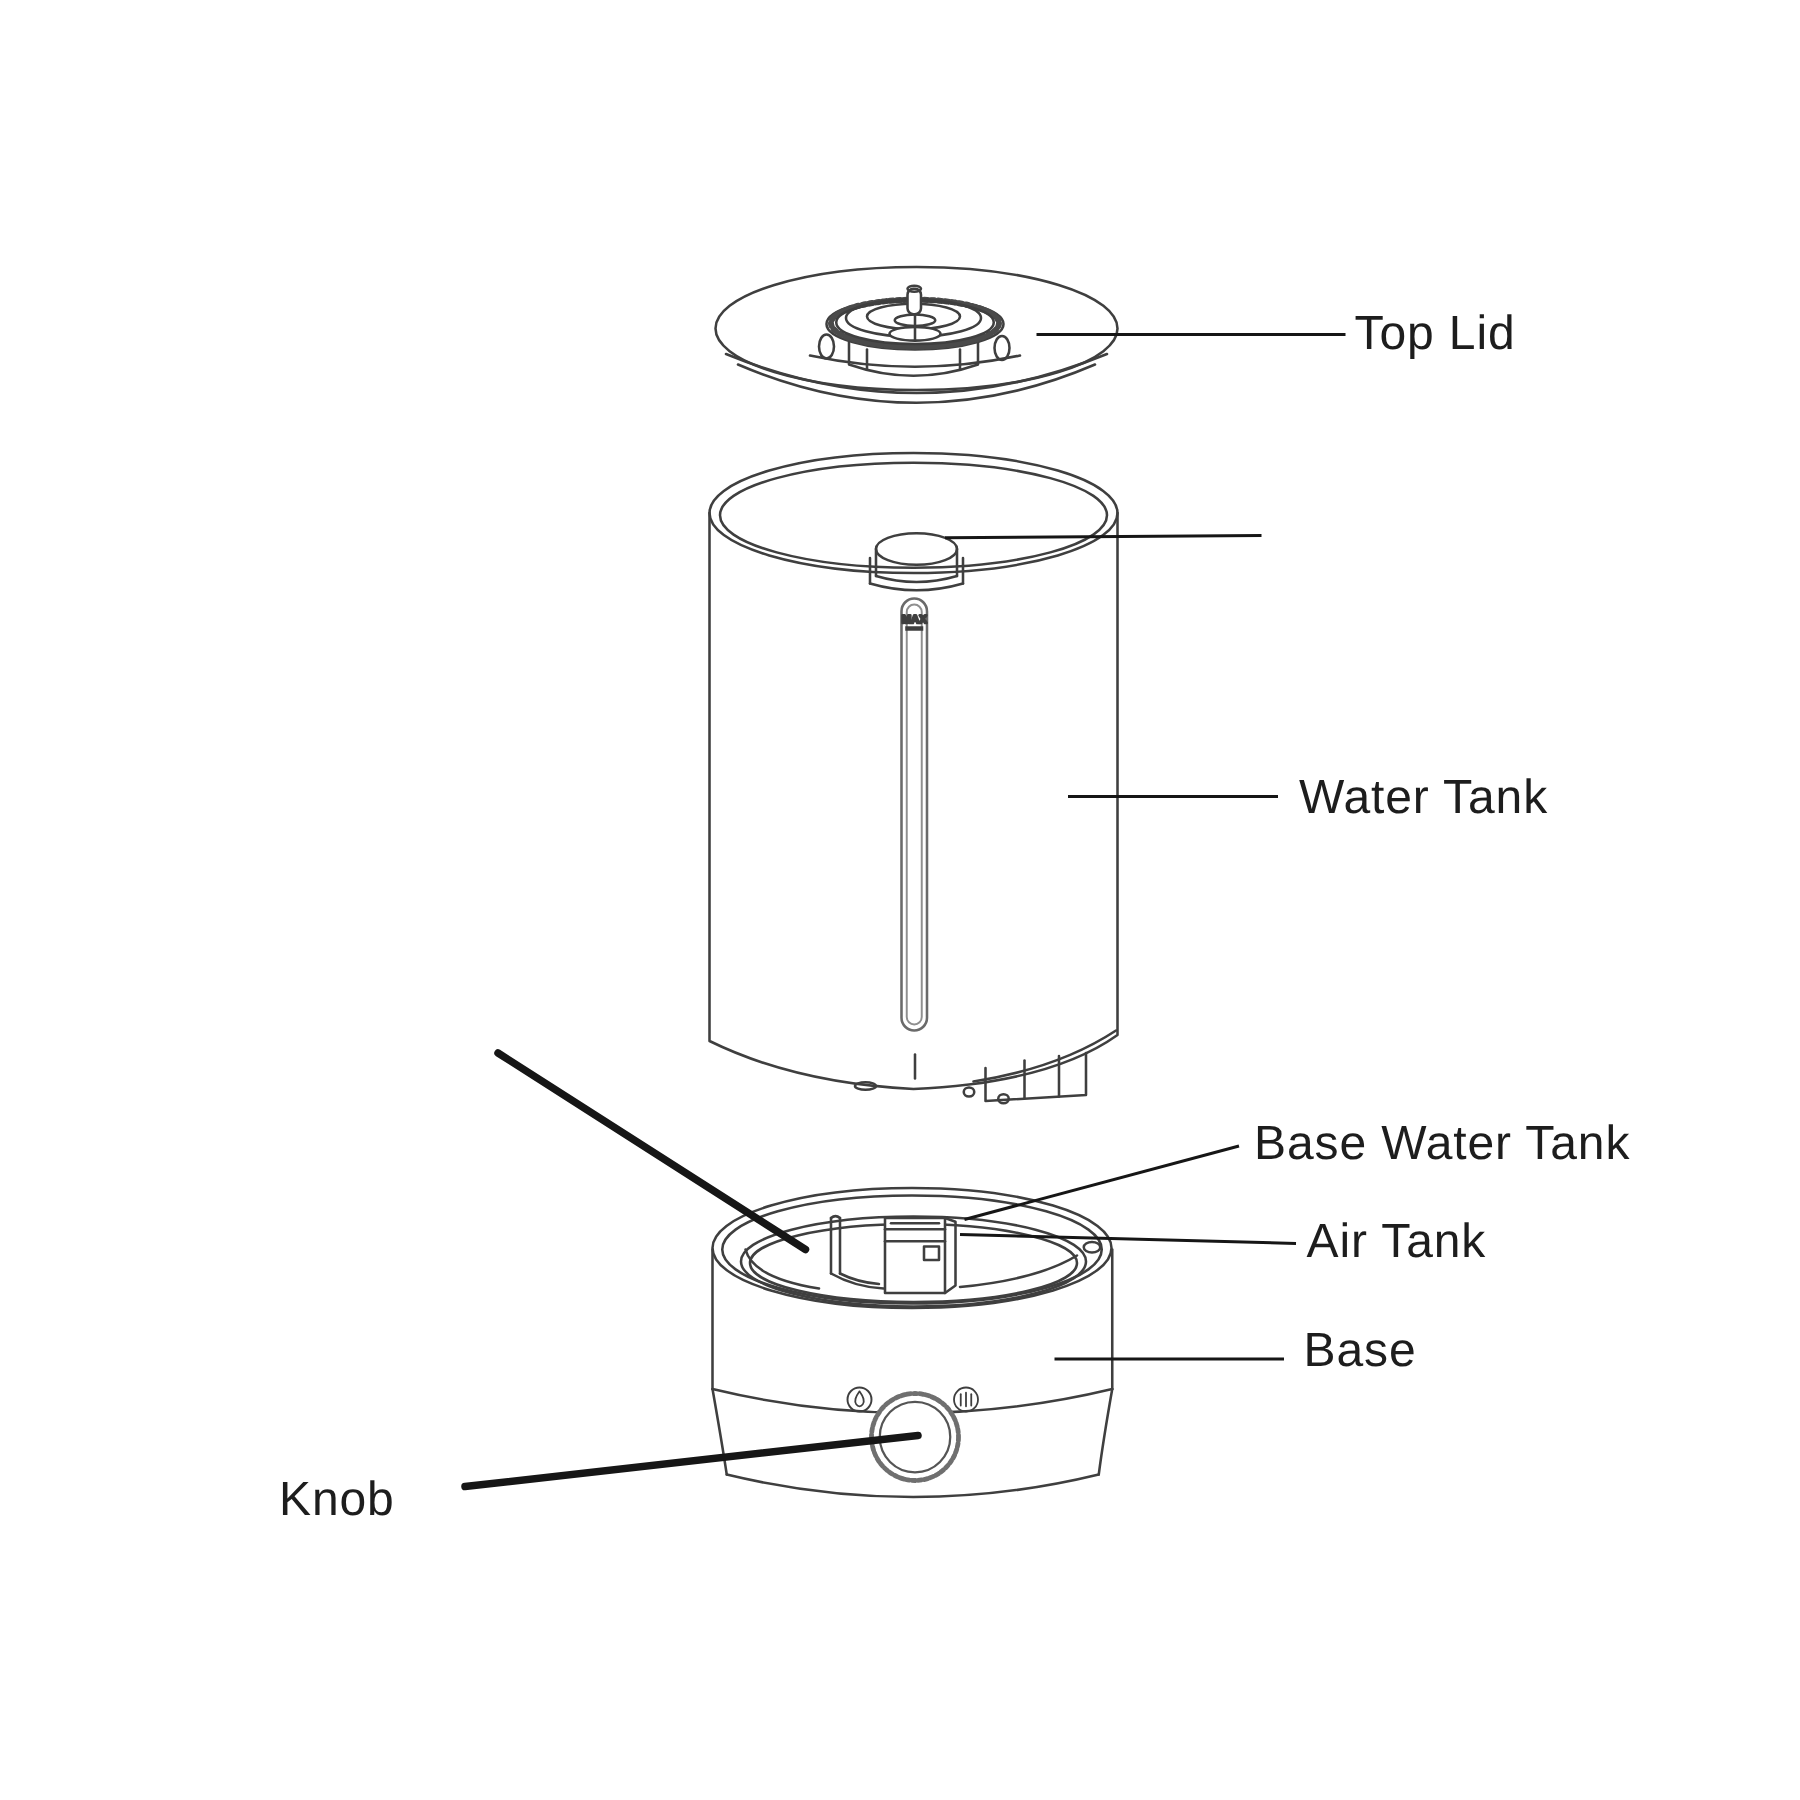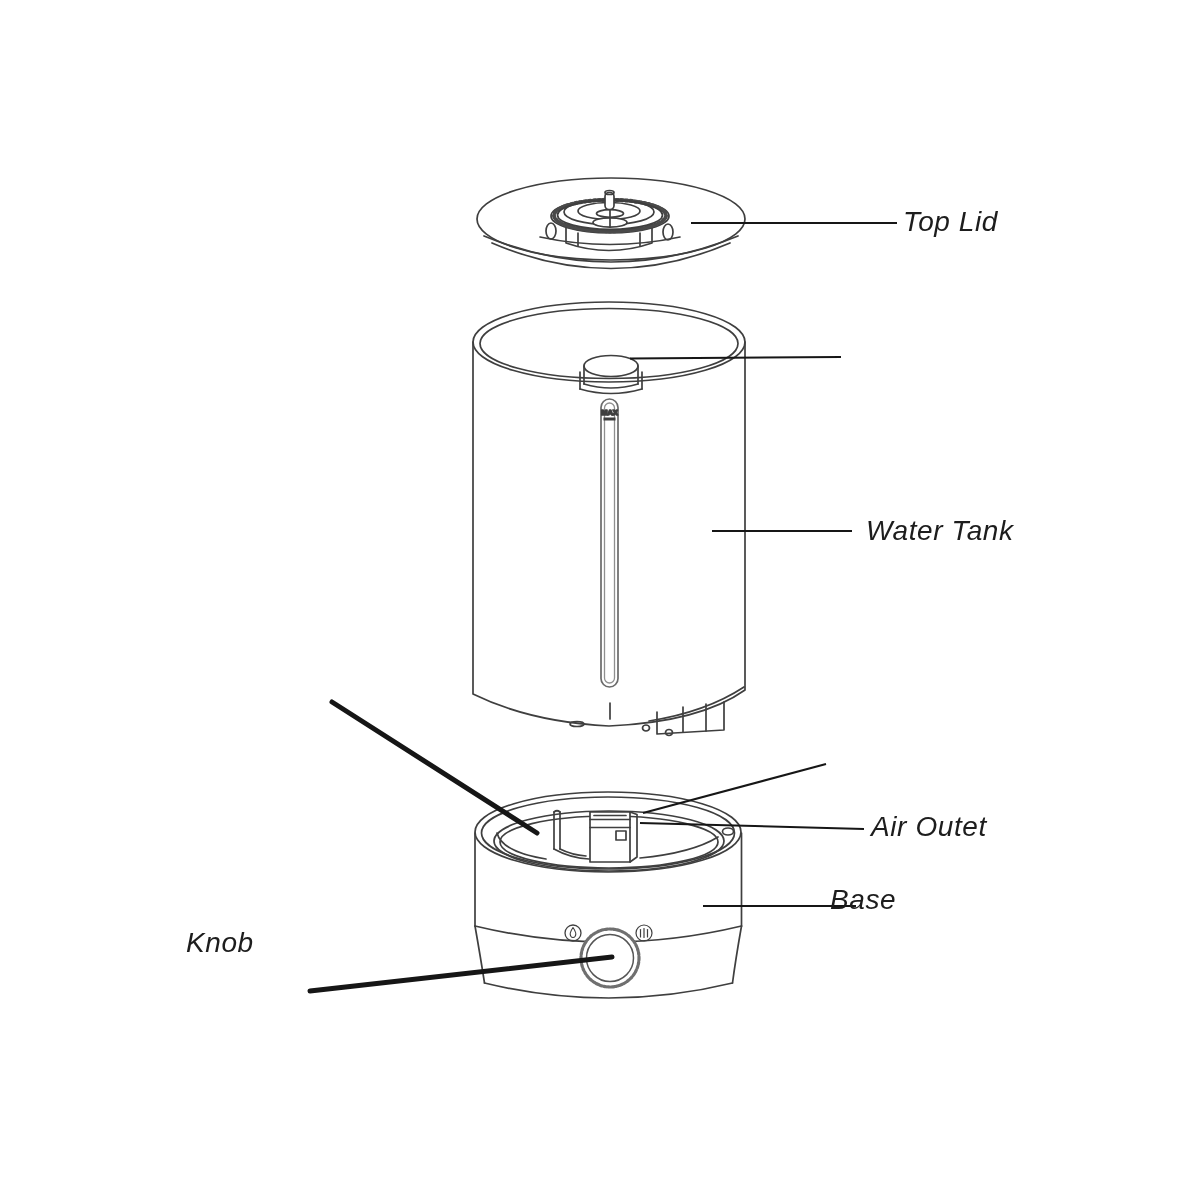--- a/index.html
+++ b/index.html
@@ -7,23 +7,23 @@
     --text:#1d1d1d; --soft-line:#8f8f8f;
   }
   html,body{margin:0;padding:0;background:var(--background);}
   .stage{position:relative;width:1200px;height:1200px;background:var(--background);
          font-family:"Liberation Sans",sans-serif;overflow:hidden;}
   .stage svg{position:absolute;left:0;top:0;}
   .s{fill:none;stroke:var(--line);stroke-width:1.7;stroke-linecap:round;stroke-linejoin:round;}
   .soft{stroke:var(--soft-line);}
   .leader{stroke:var(--leader);stroke-width:2;fill:none;}
   .leader-thick{stroke:var(--leader);stroke-width:5;stroke-linecap:round;fill:none;}
-  .label{position:absolute;font-size:28px;font-weight:500;line-height:1.1;
+  .label{position:absolute;font-size:32px;font-weight:500;line-height:1.1;
          letter-spacing:.6px;color:var(--text);white-space:nowrap;
-         transform:translateY(-52%);font-style:italic;}
+         transform:translateY(-52%);}
   .max-text{font-family:"Liberation Sans",sans-serif;font-size:7.5px;font-weight:bold;
             fill:var(--line);text-anchor:middle;}
 </style>
 </head>
 <body>
 
 <div class="stage">
 
   <svg width="1200" height="1200" viewBox="0 0 1200 1200">
 
@@ -144,16 +144,17 @@
       <line class="leader-thick" x1="332" y1="702" x2="537" y2="833"></line>
       <line class="leader" x1="826" y1="764" x2="643" y2="813"></line>
       <line class="leader" x1="864" y1="829" x2="640" y2="823"></line>
       <line class="leader" x1="703" y1="906" x2="856" y2="906"></line>
       <line class="leader-thick" x1="310" y1="991" x2="612" y2="957"></line>
     </g>
   </svg>
 
   <div class="label" style="left:903px;top:223px;">Top Lid</div>
   <div class="label" style="left:866px;top:532px;">Water Tank</div>
-  <div class="label" style="left:871px;top:828px;">Air Outet</div>
-  <div class="label" style="left:830px;top:901px;text-align:center;">Base</div>
-  <div class="label" style="left:186px;top:944px;">Knob</div>
+  <div class="label" style="left:836px;top:763px;">Base Water Tank</div>
+  <div class="label" style="left:871px;top:828px;">Air Tank</div>
+  <div class="label" style="left:869px;top:901px;text-align:center;">Base</div>
+  <div class="label" style="left:186px;top:1000px;">Knob</div>
 </div>
 
 </body></html>

